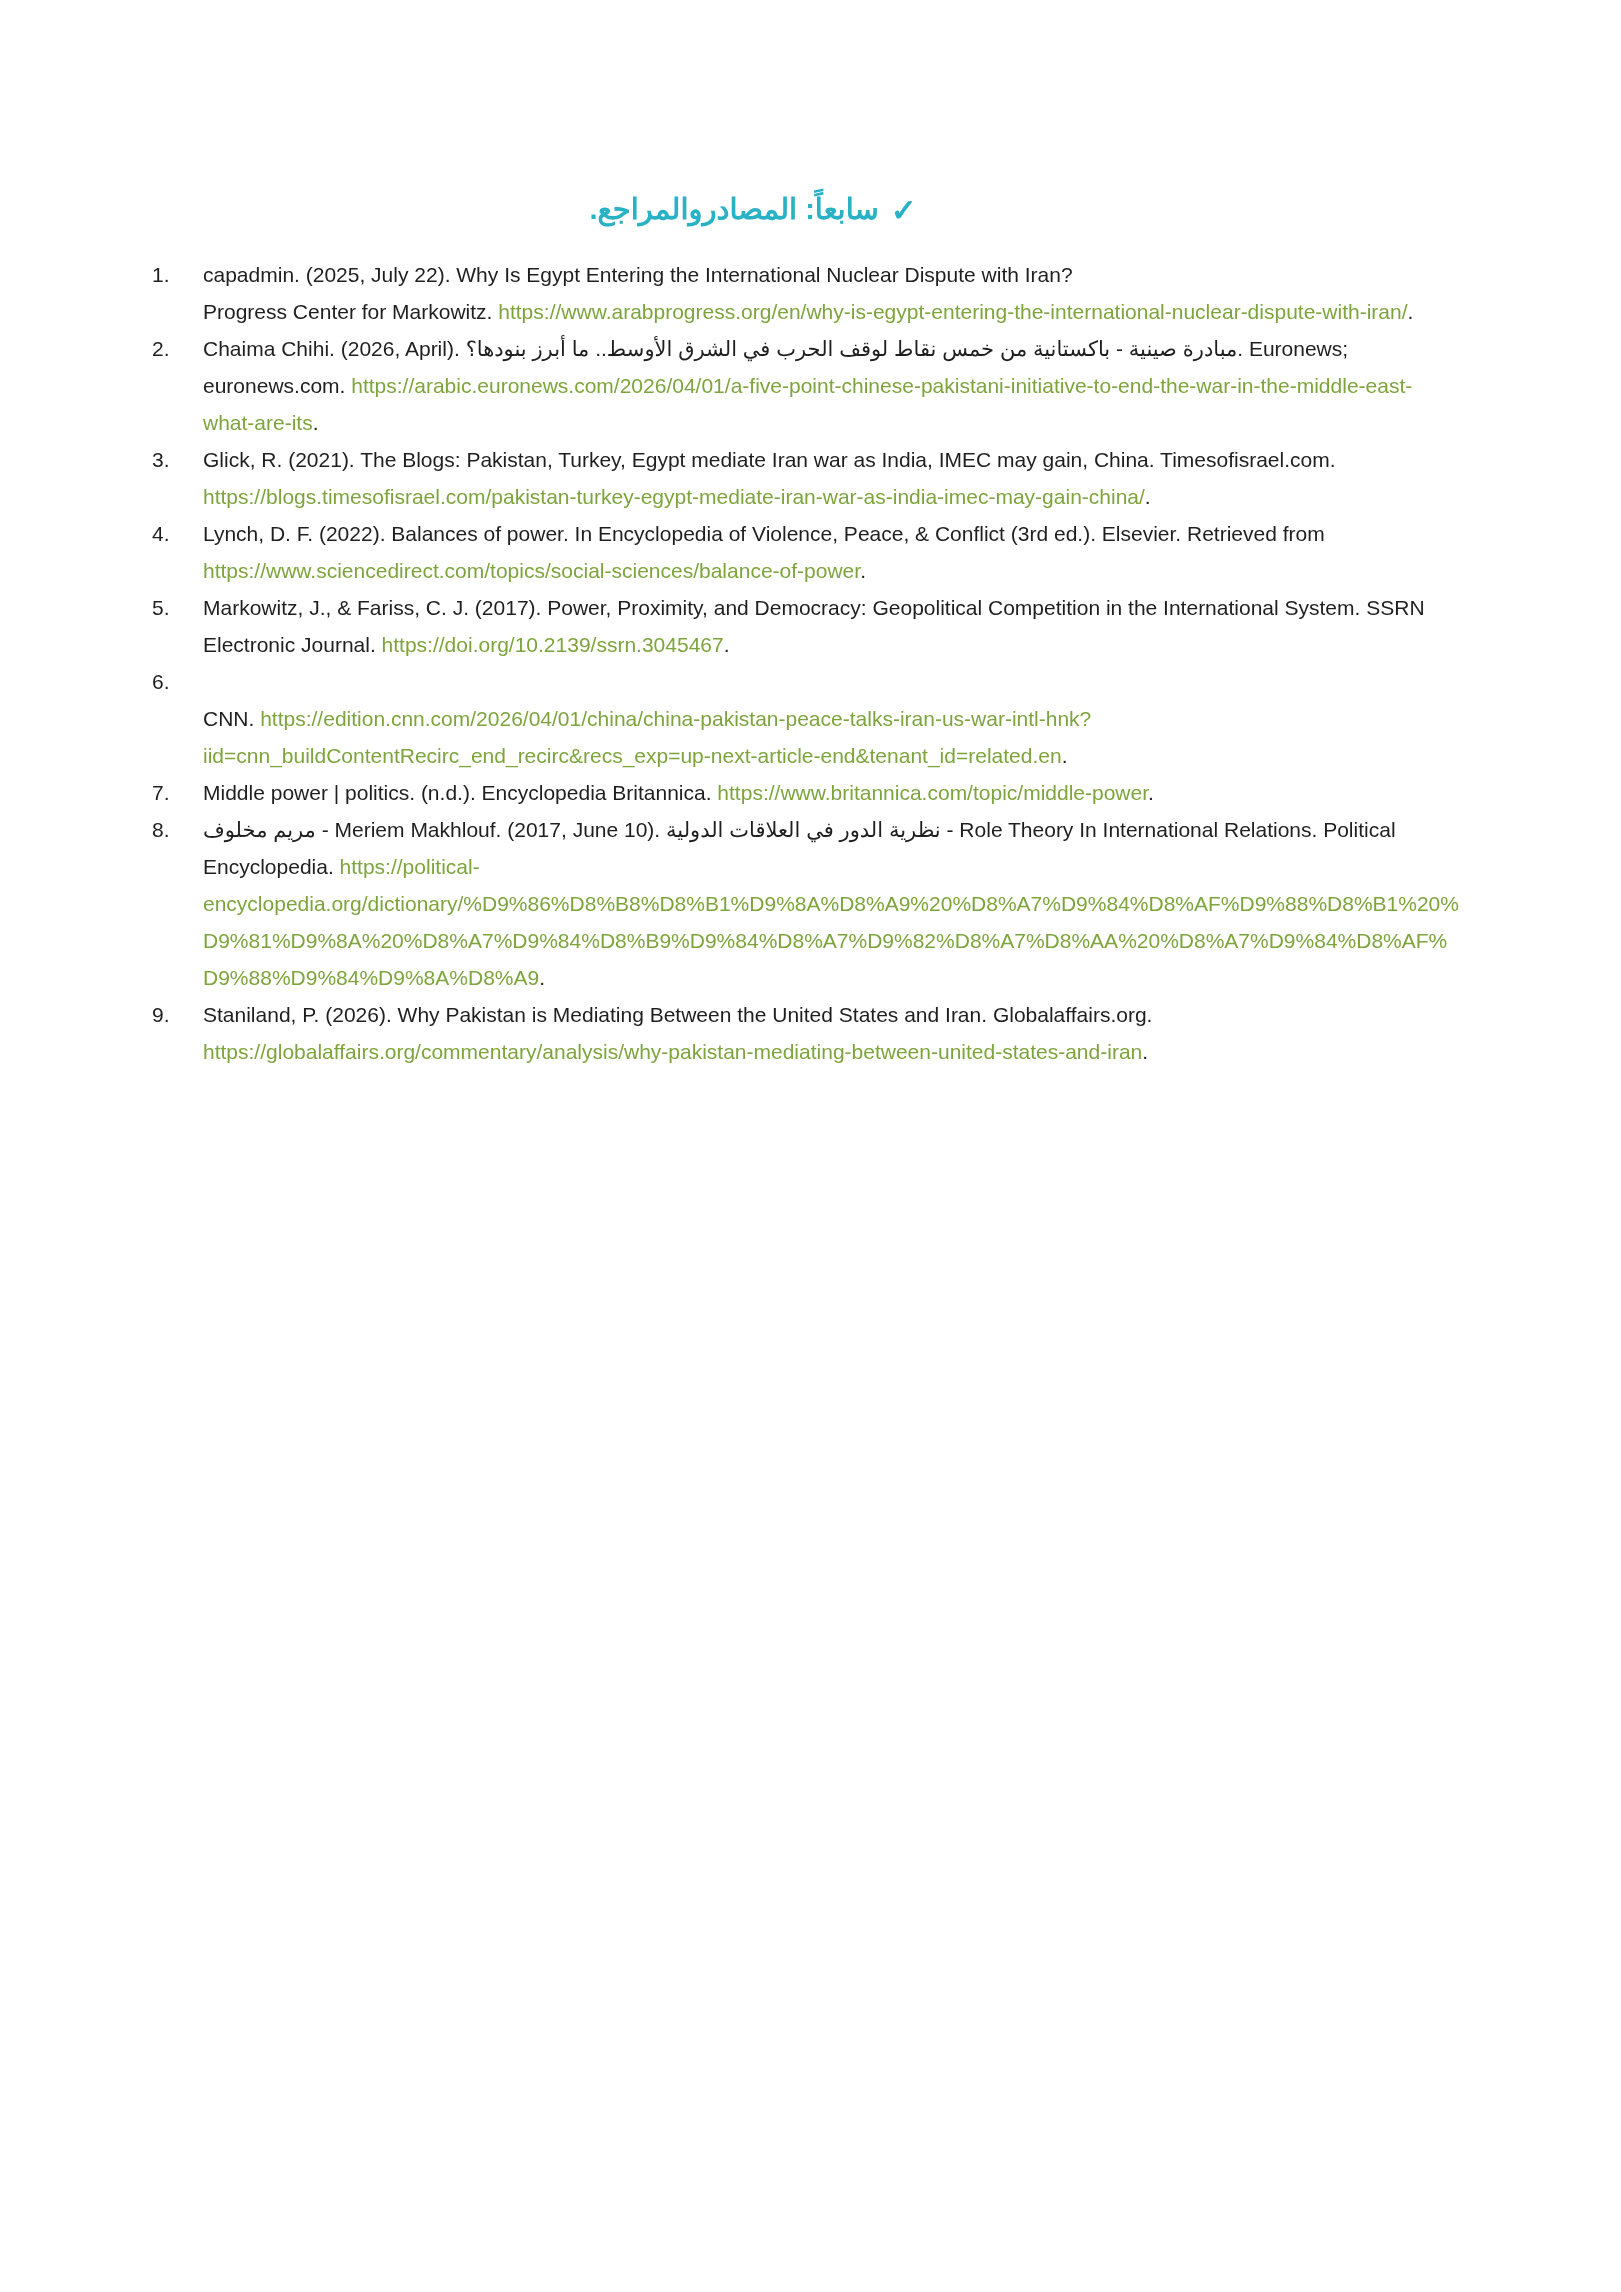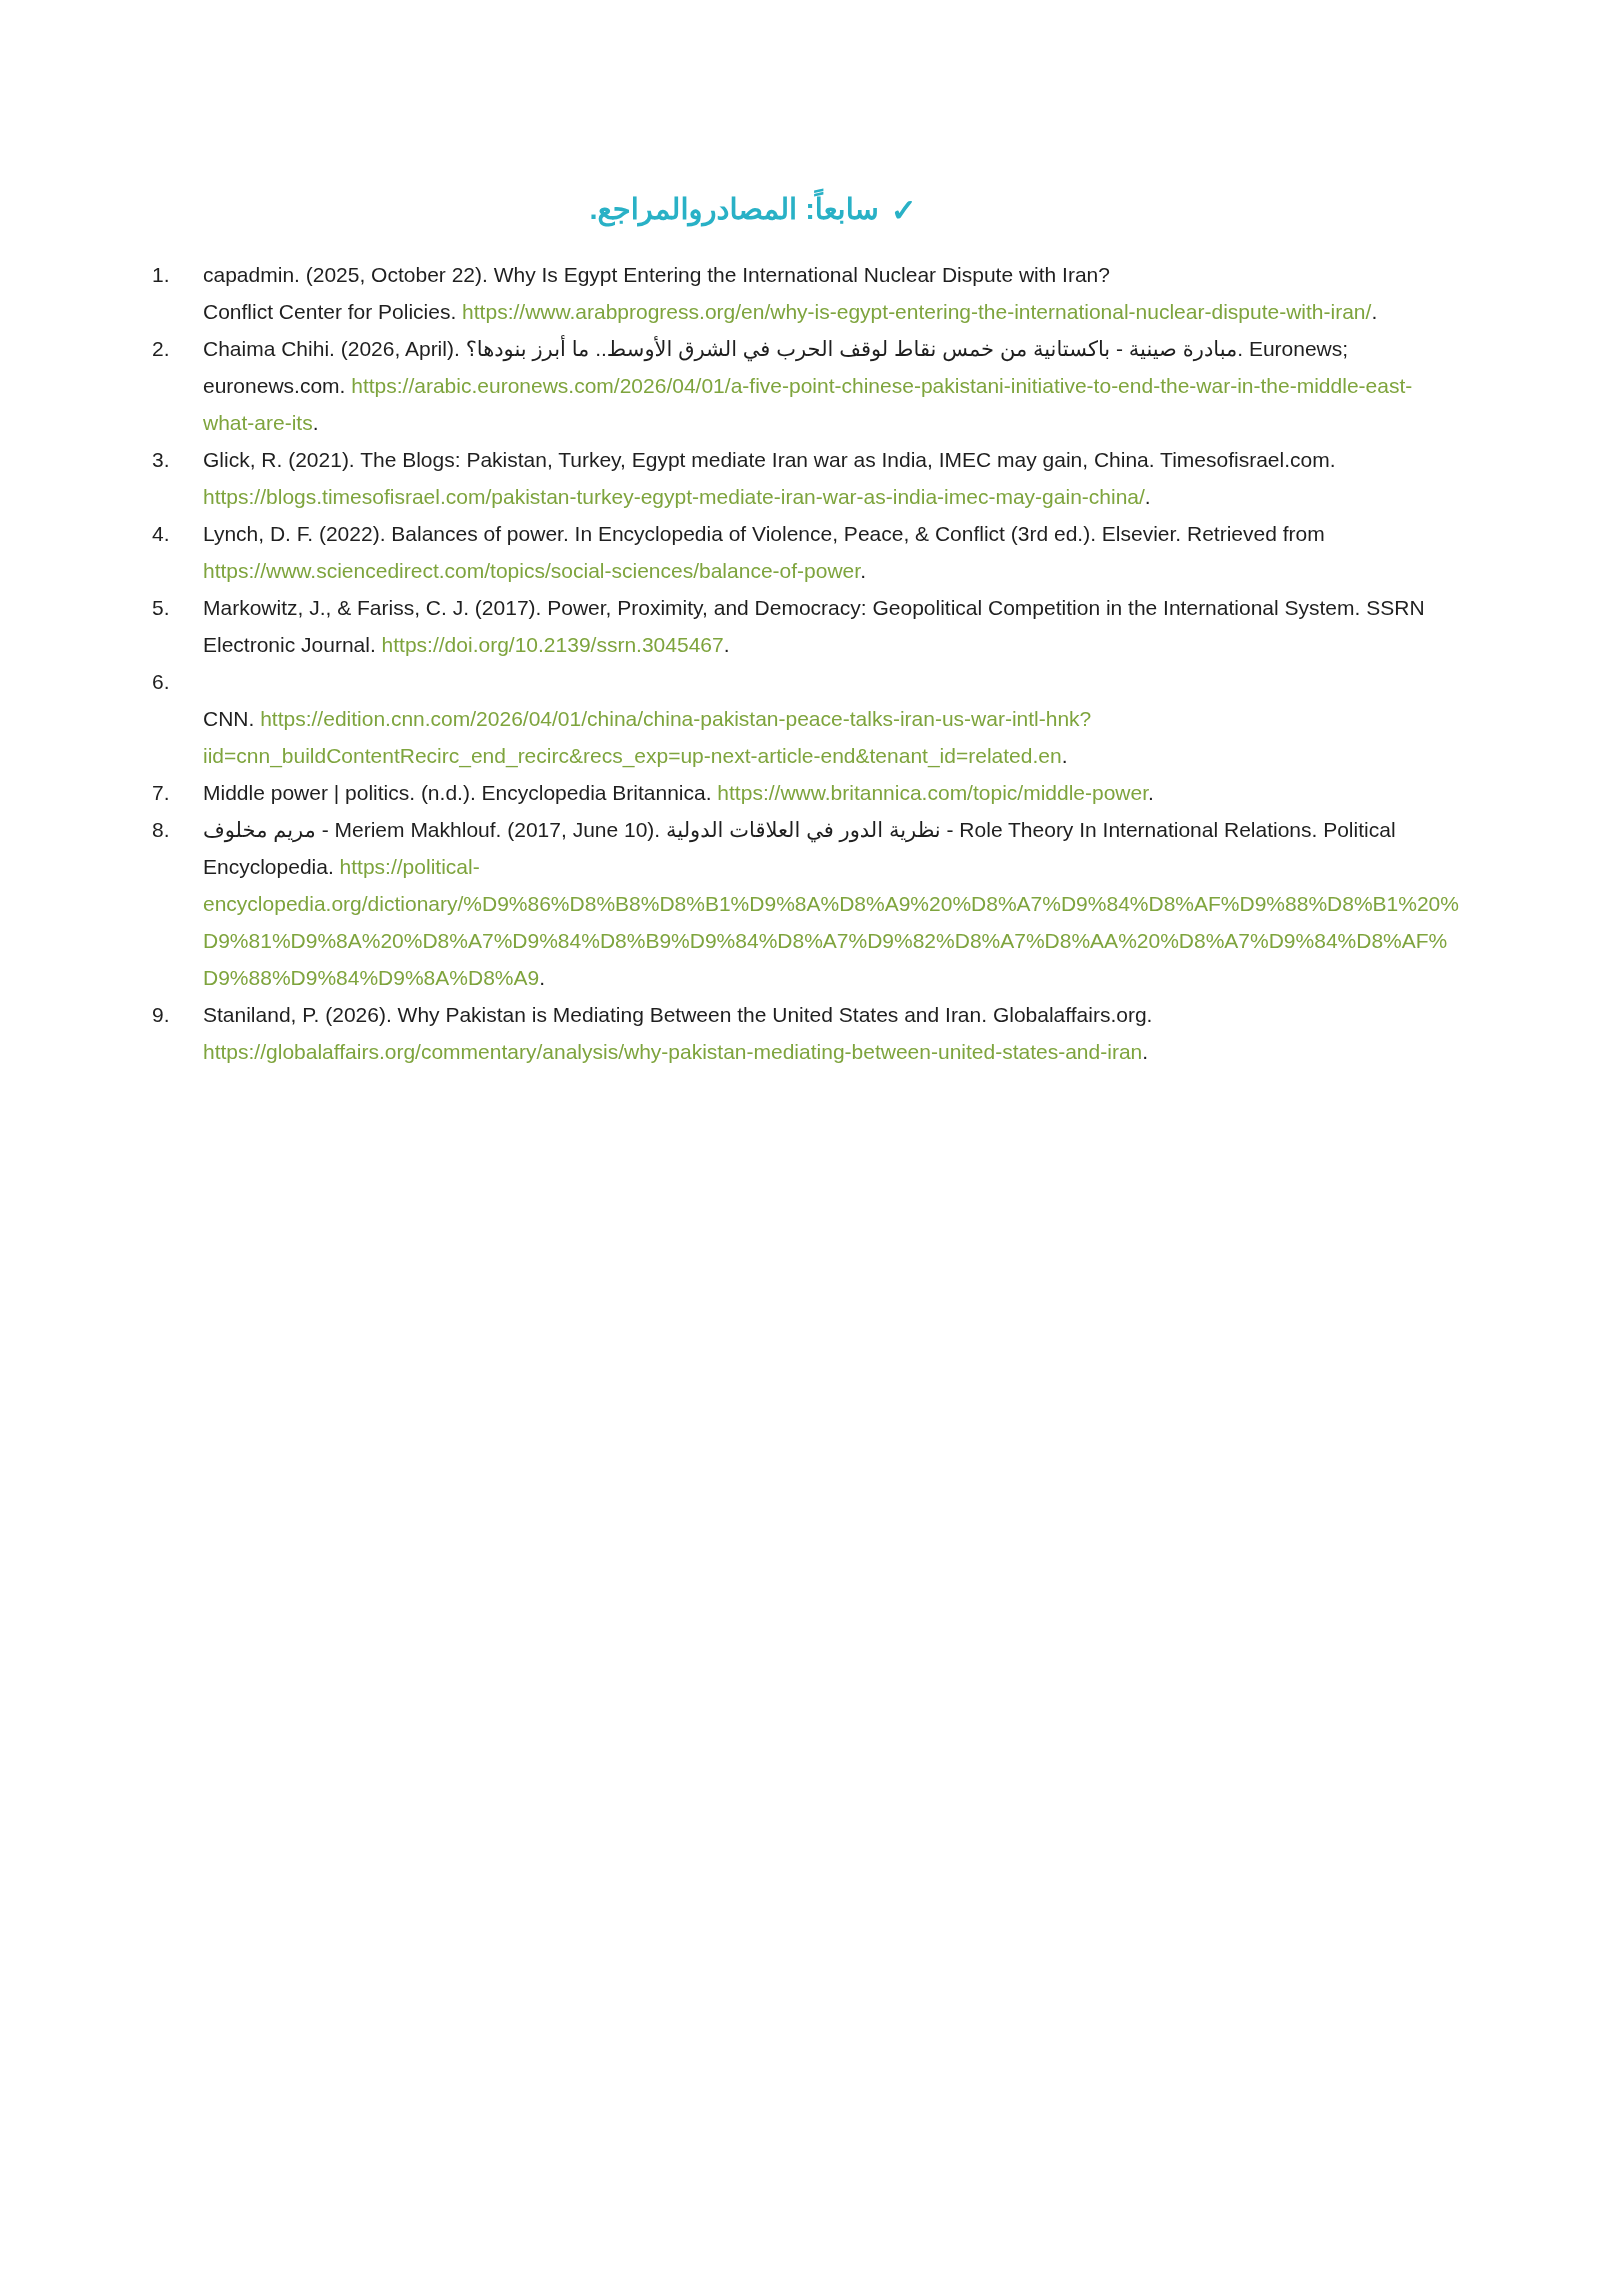--- a/index.html
+++ b/index.html
@@ -119,21 +119,21 @@
 <div class="page">
 
   <div class="content">
     <div class="heading">
       <span class="check">✓</span><span>سابعاً: المصادروالمراجع.</span>
     </div>
 
     <div id="refs">
         <div class="ref-item">
           <span class="ref-num">1.</span>
-          <div class="ref-body"><span>capadmin. (2025, October 22). Why Is Egypt Entering the International Nuclear Dispute with Iran?</span><br><span>Conflict Center for Policies. </span><a class="link">https://www.arabprogress.org/en/why-is-egypt-entering-the-international-nuclear-dispute-with-iran/</a><span>.</span></div>
+          <div class="ref-body"><span>capadmin. (2025, July 22). Why Is Egypt Entering the International Nuclear Dispute with Iran?</span><br><span>Progress Center for Markowitz. </span><a class="link">https://www.arabprogress.org/en/why-is-egypt-entering-the-international-nuclear-dispute-with-iran/</a><span>.</span></div>
         </div>
         <div class="ref-item">
           <span class="ref-num">2.</span>
           <div class="ref-body"><span>Chaima Chihi. (2026, April). مبادرة صينية - باكستانية من خمس نقاط لوقف الحرب في الشرق الأوسط.. ما أبرز بنودها؟. Euronews; euronews.com. </span><a class="link">https://arabic.euronews.com/2026/04/01/a-five-point-chinese-pakistani-initiative-to-end-the-war-in-the-middle-east-what-are-its</a><span>.</span></div>
         </div>
         <div class="ref-item">
           <span class="ref-num">3.</span>
           <div class="ref-body"><span>Glick, R. (2021). The Blogs: Pakistan, Turkey, Egypt mediate Iran war as India, IMEC may gain, China. Timesofisrael.com. </span><a class="link">https://blogs.timesofisrael.com/pakistan-turkey-egypt-mediate-iran-war-as-india-imec-may-gain-china/</a><span>.</span></div>
         </div>
         <div class="ref-item">

